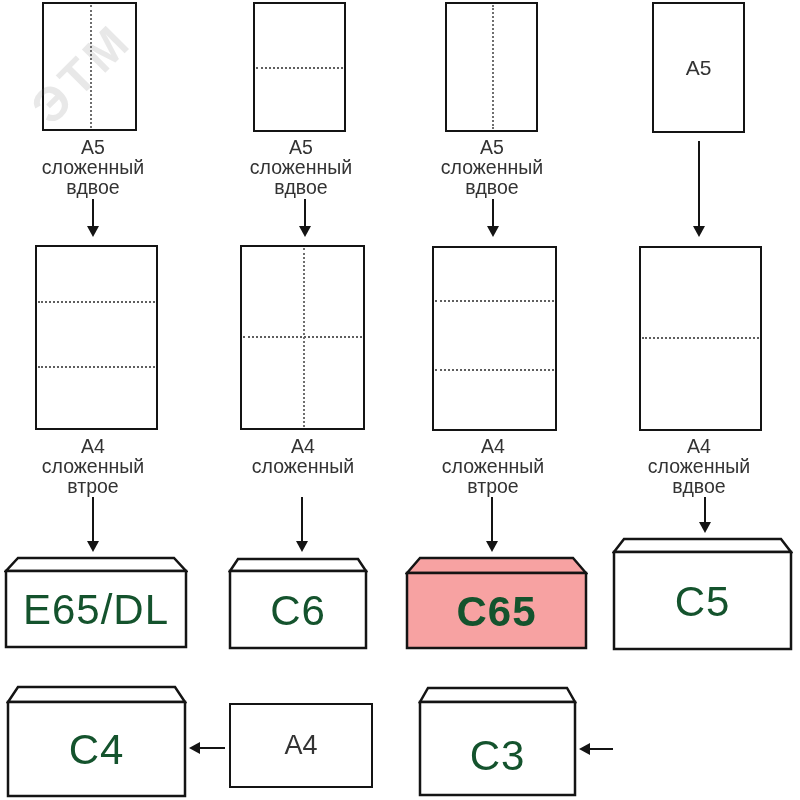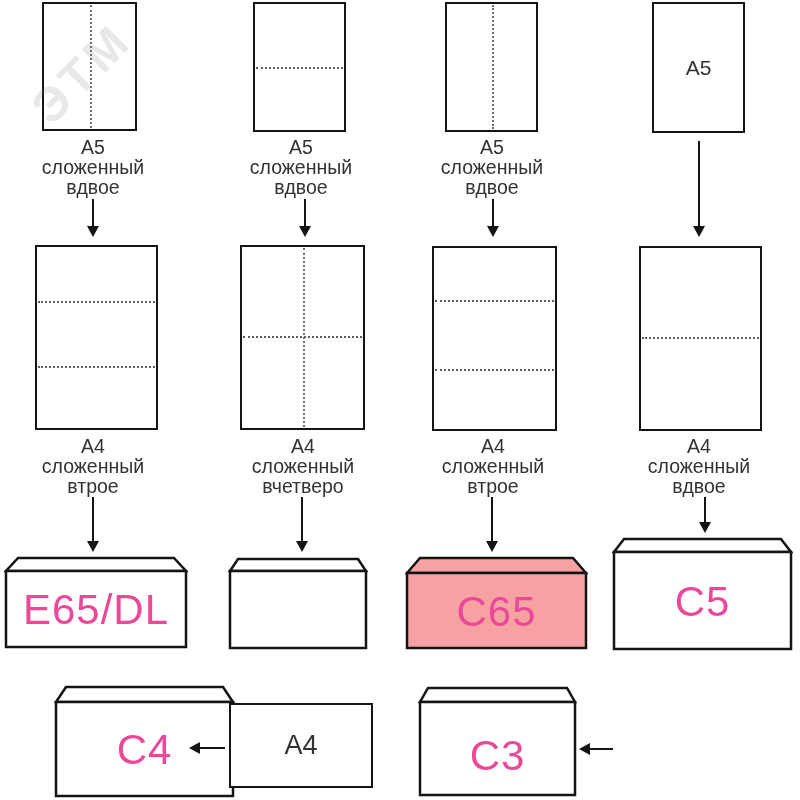--- a/index.html
+++ b/index.html
@@ -52,21 +52,21 @@
   }
 
   
   .envelope { position:absolute; }
   .envelope svg { display:block; }
   .env-shape { fill:#ffffff; stroke:#141414; stroke-width:2.5; stroke-linejoin:miter; }
   .env-highlight .env-shape { fill:#f7a2a2; }
   .env-label {
     position:absolute; left:0; right:0; bottom:0;
     display:flex; align-items:center; justify-content:center;
-    font-size:42px; color:#ec4899; letter-spacing:1px;text-align:center;
+    font-size:42px; color:#14532d; letter-spacing:1px;text-align:center;
   }
 </style>
 </head>
 <body>
 
 <div class="canvas">
 
   <div class="watermark">ЭТМ</div>
 
   <div class="paper" style="left:42px; top:2px; width:95px; height:129px;">
@@ -120,21 +120,20 @@
   </div>
 
   <div class="caption" style="left:-7px; top:436px;">
     <span class="cap-line">A4</span>
     <span class="cap-line">сложенный</span>
     <span class="cap-line">втрое</span>
   </div>
   <div class="caption" style="left:203px; top:436px;">
     <span class="cap-line">A4</span>
     <span class="cap-line">сложенный</span>
-    <span class="cap-line">вчетверо</span>
   </div>
   <div class="caption" style="left:393px; top:436px;">
     <span class="cap-line">A4</span>
     <span class="cap-line">сложенный</span>
     <span class="cap-line">втрое</span>
   </div>
   <div class="caption" style="left:599px; top:436px;">
     <span class="cap-line">A4</span>
     <span class="cap-line">сложенный</span>
     <span class="cap-line">вдвое</span>
@@ -151,39 +150,40 @@
       <rect class="env-shape" x="2" y="15" width="180" height="76"></rect>
     </svg>
     <div class="env-label" style="top:15px;">E65/DL</div>
   </div>
 
   <div class="envelope" style="left:228px; top:557px;">
     <svg width="140" height="93" viewBox="0 0 140 93">
       <polygon class="env-shape" points="10,2 130,2 138,14 2,14"></polygon>
       <rect class="env-shape" x="2" y="14" width="136" height="77"></rect>
     </svg>
+    <div class="env-label" style="top:14px;">C6</div>
   </div>
 
   <div class="envelope env-highlight" style="left:405px; top:556px;">
     <svg width="183" height="94" viewBox="0 0 183 94">
       <polygon class="env-shape" points="15,2 168,2 181,17 2,17"></polygon>
       <rect class="env-shape" x="2" y="17" width="179" height="75"></rect>
     </svg>
-    <div class="env-label" style="top:17px;">C65</div>
+    <div class="env-label" style="top:17px;font-weight:bold;">C65</div>
   </div>
 
   <div class="envelope" style="left:612px; top:537px;">
     <svg width="181" height="114" viewBox="0 0 181 114">
       <polygon class="env-shape" points="12,2 169,2 179,15 2,15"></polygon>
       <rect class="env-shape" x="2" y="15" width="177" height="97"></rect>
     </svg>
     <div class="env-label" style="top:15px;">C5</div>
   </div>
 
-  <div class="envelope" style="left:6px; top:685px;margin-left:48px;">
+  <div class="envelope" style="left:6px; top:685px;">
     <svg width="181" height="113" viewBox="0 0 181 113">
       <polygon class="env-shape" points="12,2 169,2 179,17 2,17"></polygon>
       <rect class="env-shape" x="2" y="17" width="177" height="94"></rect>
     </svg>
     <div class="env-label" style="top:17px;">C4</div>
   </div>
 
   <div class="arrow-left" style="left:199px; top:747px; width:26px;"></div>
 
   <div class="paper paper-landscape" style="left:229px; top:703px; width:144px; height:85px;">

